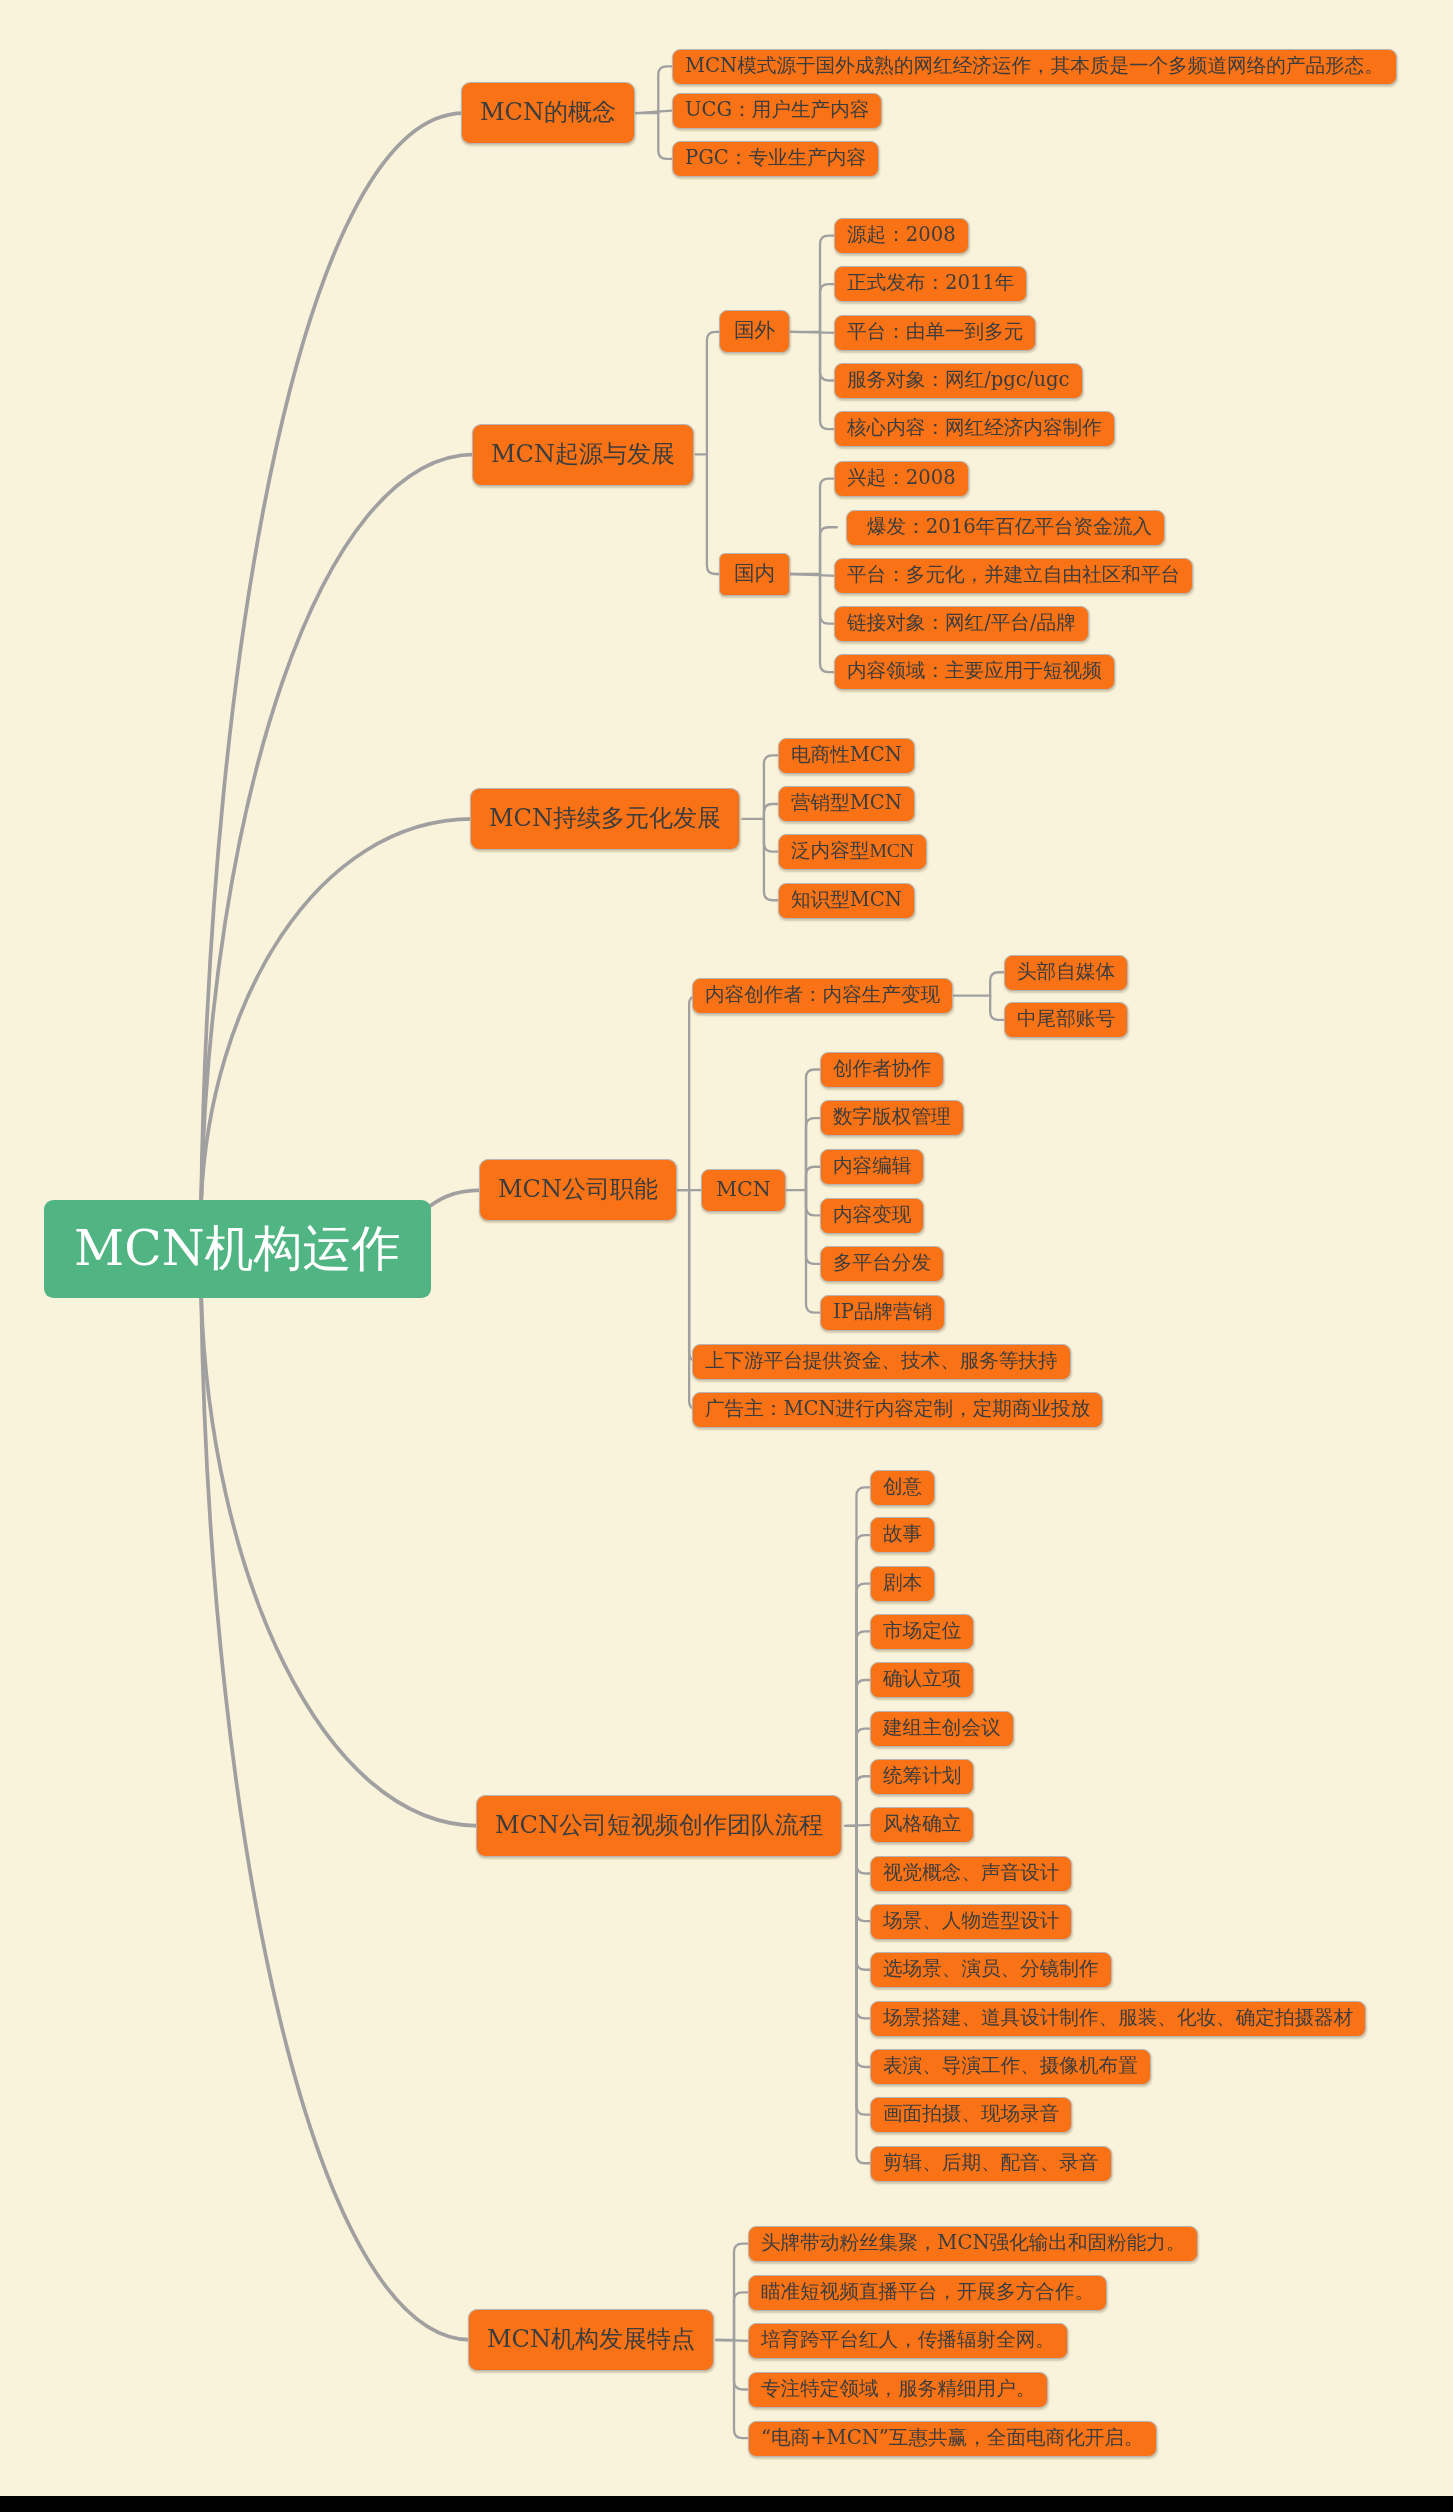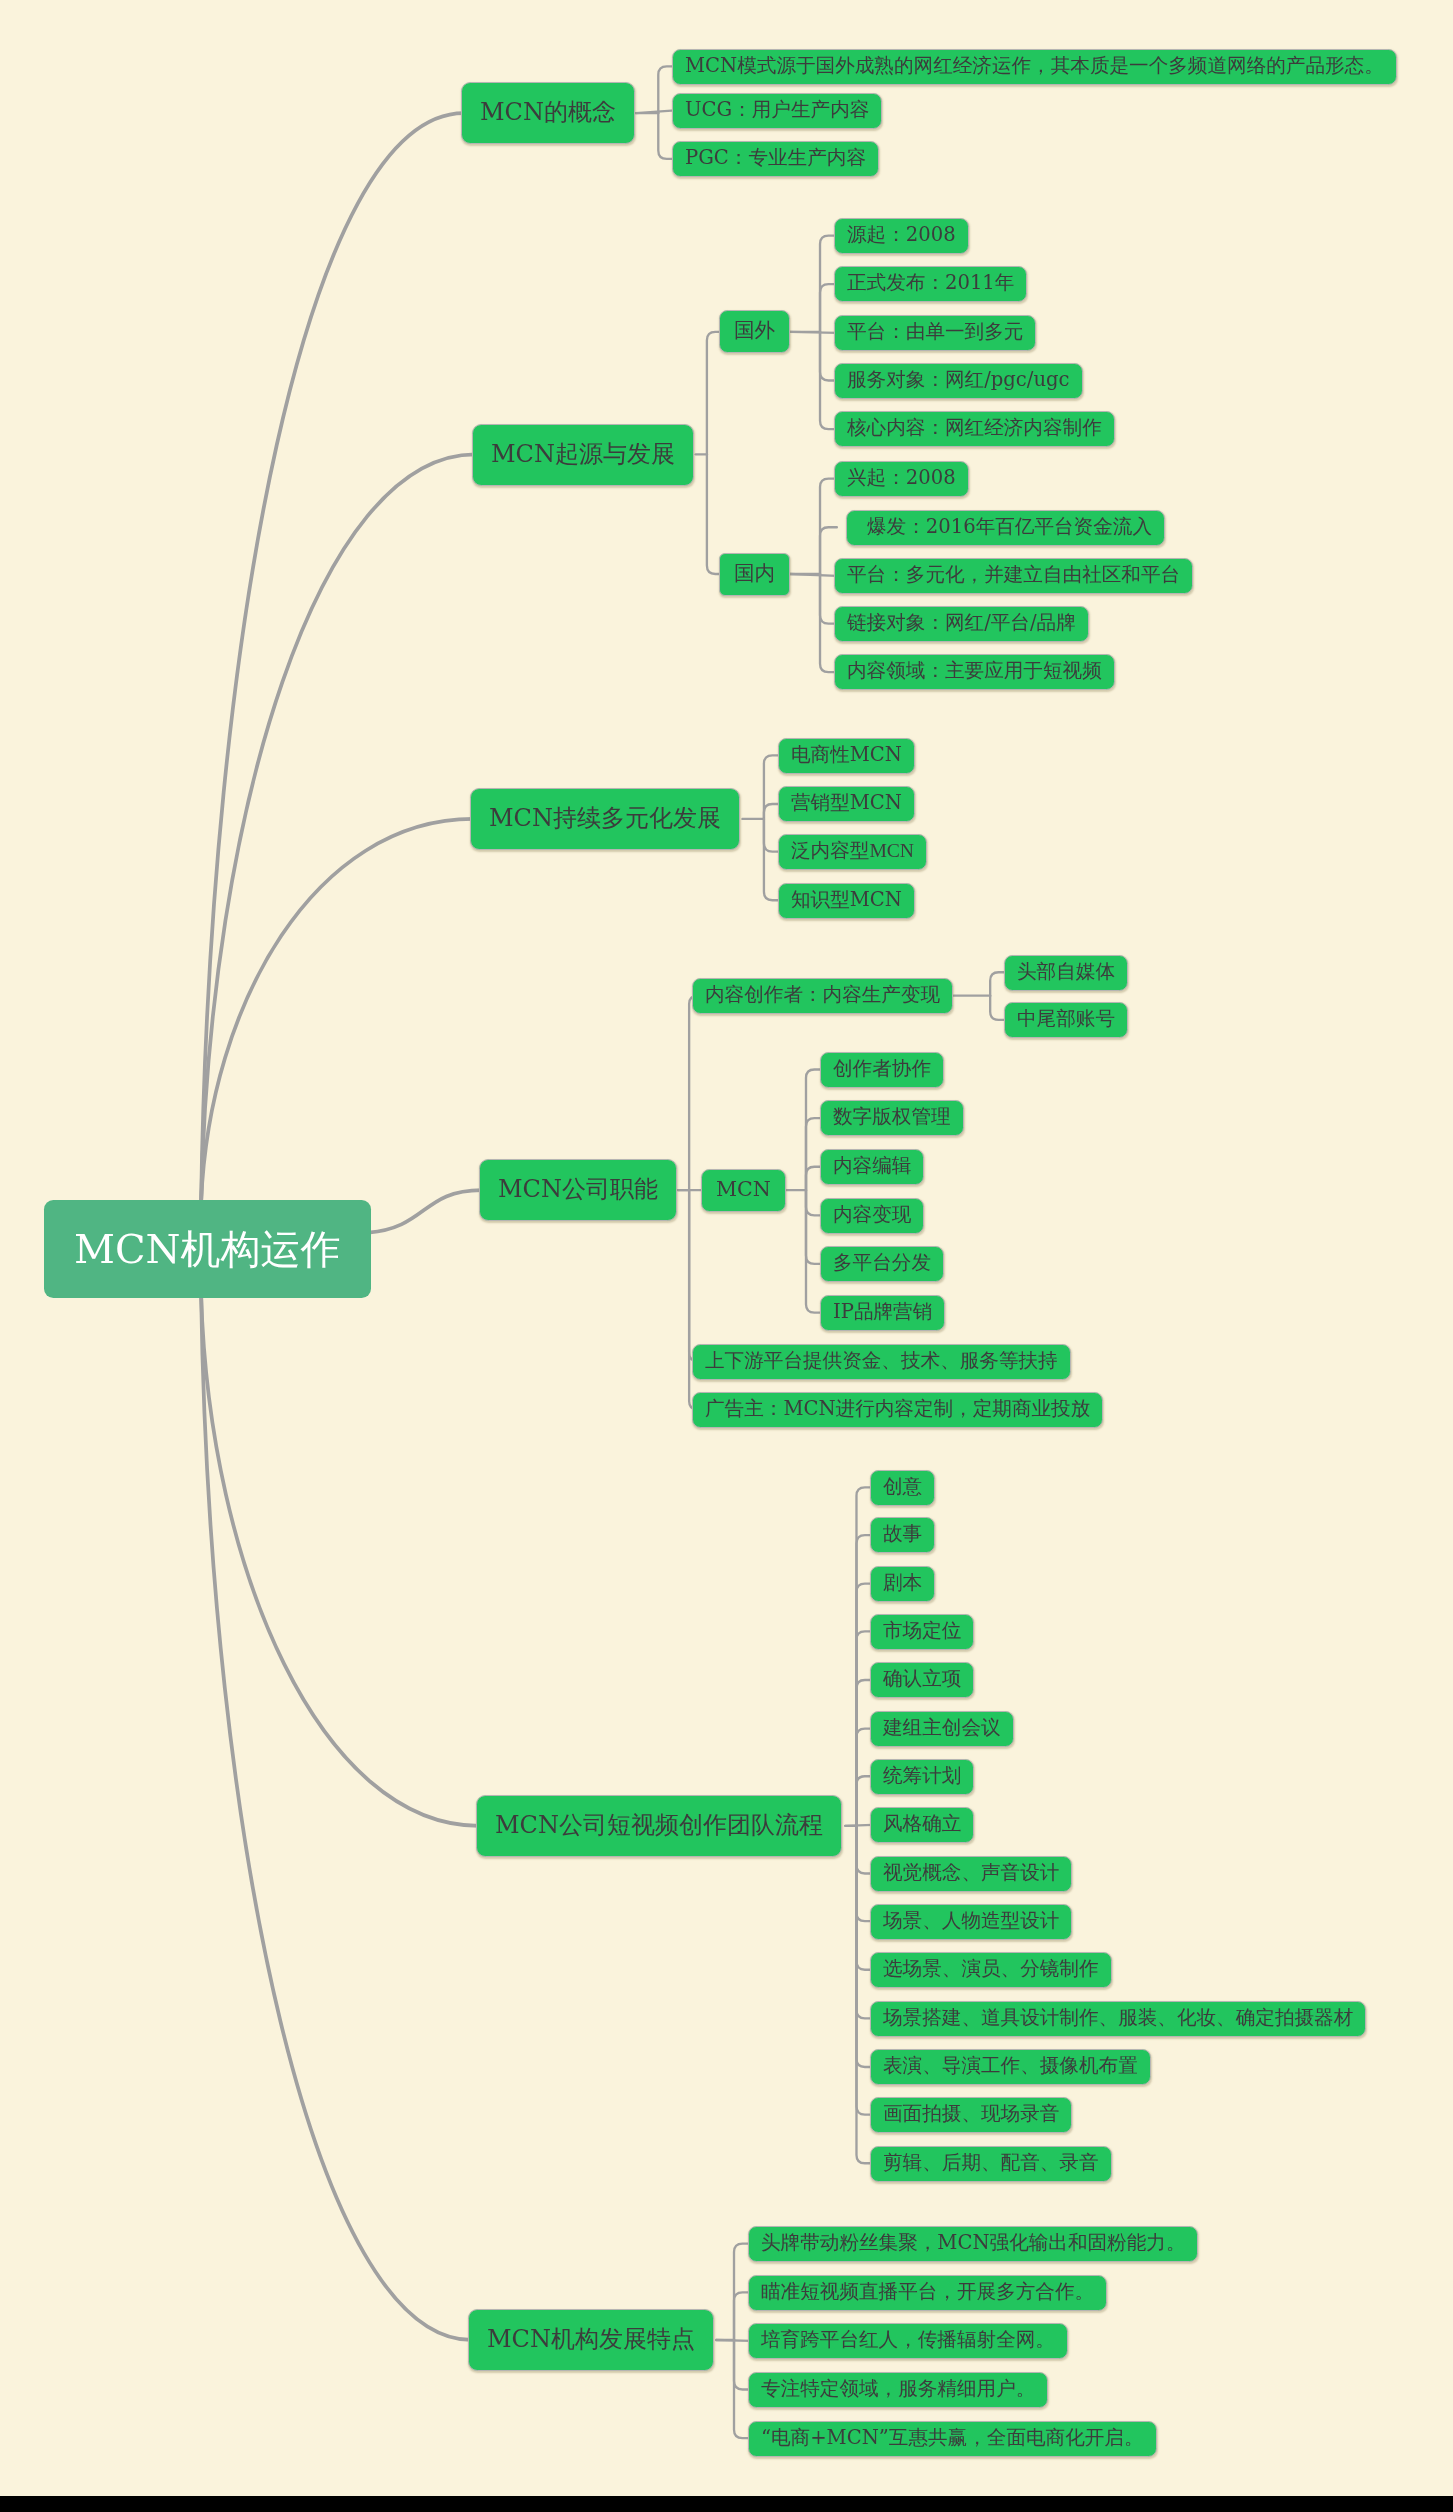--- a/index.html
+++ b/index.html
@@ -1,29 +1,29 @@
 <!DOCTYPE html>
 <html style="font-size:15px"><head>
 <meta charset="utf-8">
 <style>
   html,body{margin:0;padding:0;background:#ffffff;}
   body{font-family:"DejaVu Serif","Liberation Serif",serif;}
   #canvas{position:relative;width:1454px;height:2512px;background:#faf3dc;overflow:hidden;}
   #wires{position:absolute;left:0;top:0;z-index:0;}
   .node{
     position:absolute;z-index:1;box-sizing:border-box;
-    background:#22c55e;border:1.9px solid #b6b5b3;border-radius:8.4px;
+    background:#f97316;border:1.9px solid #b6b5b3;border-radius:8.4px;
     color:#3c3c3c;white-space:nowrap;
     box-shadow:0.9px 1.9px 1.9px rgba(140,125,85,.35);
   }
   .child{height:36px;line-height:32px;font-size:19.6px;padding:0 12px;}
   .mid{height:43px;line-height:39px;font-size:20.6px;padding:0 14px;}
   .branch{height:62px;line-height:58px;font-size:24px;padding:0 18px;border-radius:9.3px;}
   .root{
-    height:98px;line-height:98px;font-size:40px;padding:0 30px;
+    height:98px;line-height:98px;font-size:49px;padding:0 30px;
     background:#50b583;border:none;color:#ffffff;border-radius:9.3px;
     box-shadow:none;
   }
   #bottombar{position:absolute;left:0;bottom:0;width:1454px;height:16px;background:#000000;z-index:2;}
 </style>
 </head>
 <body>
 
 <div id="canvas">
   <svg id="wires" width="1454" height="2512" viewBox="0 0 1555 2687">

